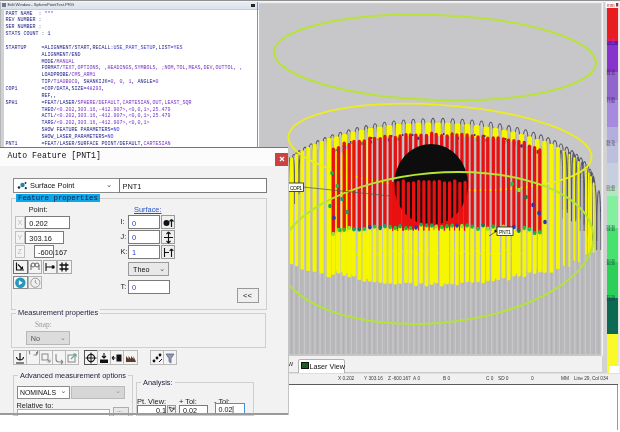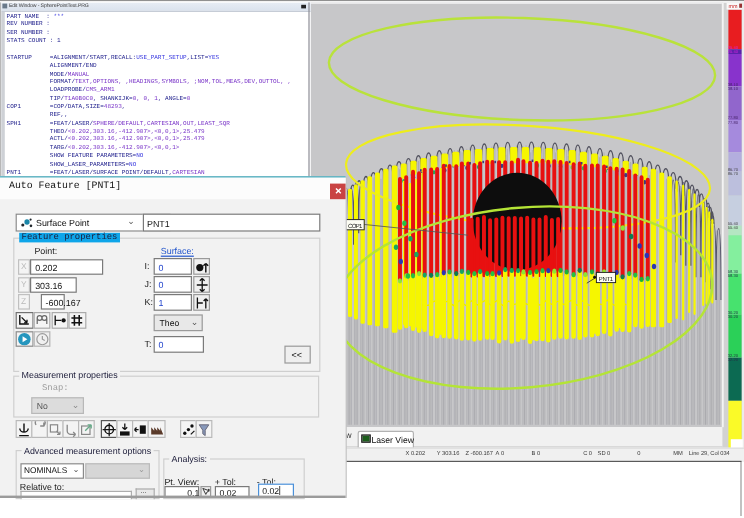--- a/index.html
+++ b/index.html
@@ -268,21 +268,21 @@
     <div style="position:absolute;left:118.5px;top:30.0px;width:148px;height:15px;background:#fff;border:1px solid #7a7a7a;box-sizing:border-box">
       <span style="position:absolute;left:3px;top:3.0px;font-size:7.4px;color:#111;font-family:'Liberation Sans',sans-serif">PNT1</span>
     </div>
     <div style="position:absolute;left:11px;top:50.5px;width:254px;height:110px;border:1px solid #cfcfcf"></div>
     <span style="position:absolute;left:16px;top:46.0px;font-size:7.4px;color:#1d1d3a;background:#0ea5e9;padding:0 2px;font-family:Liberation Mono, monospace">Feature properties</span>
     <span style="position:absolute;left:28.7px;top:57.5px;font-size:7.4px;color:#1a1a1a;font-family:'Liberation Sans',sans-serif">Point:</span>
     <span style="position:absolute;left:134px;top:57.5px;font-size:7.4px;color:#2255cc;font-family:Liberation Sans, sans-serif"><u>Surface:</u></span>
     <div style="position:absolute;left:14.6px;top:68.5px;width:10.7px;height:13.3px;background:#f4f4f4;border:1px solid #c0c0c0;box-sizing:border-box">
       <span style="position:absolute;left:2px;top:2.2px;font-size:7px;color:#b9b9b9;font-family:'Liberation Sans',sans-serif">X</span>
     </div>
-    <div style="position:absolute;left:25.3px;top:68.5px;width:61px;height:13.3px;background:#fff;border:1px solid #7a7a7a;box-sizing:border-box">
+    <div style="position:absolute;left:25.3px;top:68.5px;width:45px;height:13.3px;background:#fff;border:1px solid #7a7a7a;box-sizing:border-box">
       <span style="position:absolute;left:3px;top:2.2px;font-size:7.4px;color:#111;font-family:'Liberation Sans',sans-serif">0.202</span>
     </div>
     <div style="position:absolute;left:14.6px;top:83.1px;width:10.7px;height:13.3px;background:#f4f4f4;border:1px solid #c0c0c0;box-sizing:border-box">
       <span style="position:absolute;left:2px;top:2.2px;font-size:7px;color:#b9b9b9;font-family:'Liberation Sans',sans-serif">Y</span>
     </div>
     <div style="position:absolute;left:25.3px;top:83.1px;width:38.7px;height:13.3px;background:#fff;border:1px solid #7a7a7a;box-sizing:border-box">
       <span style="position:absolute;left:3px;top:2.2px;font-size:7.4px;color:#111;font-family:'Liberation Sans',sans-serif">303.16</span>
     </div>
     <div style="position:absolute;left:14.6px;top:97.69999999999999px;width:10.7px;height:13.3px;background:#f4f4f4;border:1px solid #c0c0c0;box-sizing:border-box">
       <span style="position:absolute;left:2px;top:2.2px;font-size:7px;color:#b9b9b9;font-family:'Liberation Sans',sans-serif">Z</span>
@@ -342,21 +342,21 @@
     <div style="position:absolute;left:27.9px;top:128.3px;width:14.6px;height:13.5px;background:#f0f0f0;border:1px solid #b5b5b5;box-sizing:border-box">
 <svg width="12.6" height="11.5" viewBox="0 0 12.6 11.5">
         <circle cx="6.3" cy="5.7" r="4.6" fill="none" stroke="#9a9a9a" stroke-width="1"></circle>
         <path d="M6.3 3v2.7l2 1" stroke="#9a9a9a" stroke-width="1" fill="none"></path>
       </svg></div>
     <div style="position:absolute;left:237px;top:140.5px;width:21.6px;height:14.5px;background:#efefef;border:1px solid #9a9a9a;box-sizing:border-box">
 <span style="position:absolute;left:5px;top:2px;font-size:7.5px;color:#111;font-family:'Liberation Sans',sans-serif">&lt;&lt;</span>
     </div>
     <div style="position:absolute;left:11px;top:165.2px;width:253px;height:33px;border:1px solid #cfcfcf"></div>
     <span style="position:absolute;left:16px;top:160.7px;font-size:7.4px;color:#1d1d3a;background:#f2f2f2;padding:0 2px;font-family:'Liberation Sans',sans-serif">Measurement properties</span>
-    <span style="position:absolute;left:35px;top:172.0px;font-size:7.4px;color:#9c9c9c;font-family:Liberation Mono, monospace">Snap:</span>
+    <span style="position:absolute;left:35px;top:172.0px;font-size:7.4px;color:#9c9c9c;font-family:Liberation Serif, serif">Snap:</span>
     <div style="position:absolute;left:25.7px;top:183.0px;width:44.5px;height:14px;background:#dcdcdc;border:1px solid #b8b8b8;box-sizing:border-box">
 <span style="position:absolute;left:4px;top:2.2px;font-size:7.2px;color:#555;font-family:'Liberation Sans',sans-serif">No</span>
 <span style="position:absolute;left:33px;top:1px;font-size:7.5px;color:#888;font-family:'Liberation Sans',sans-serif">⌄</span>
     </div>
     <div style="position:absolute;left:13px;top:202.0px;width:14.2px;height:15.5px;background:#f4f4f4;border:1px solid #b9b9b9;box-sizing:border-box;text-align:center"><svg width="12" height="14" viewBox="0 0 12 14">
         <path d="M6 2v7M6 9c-2 0-3.5-1.5-3.5-3M6 9c2 0 3.5-1.5 3.5-3M2 12h8" stroke="#111" stroke-width="1.2" fill="none"></path>
       </svg></div>
     <div style="position:absolute;left:26px;top:202.0px;width:14.2px;height:15.5px;background:#f4f4f4;border:1px solid #b9b9b9;box-sizing:border-box;text-align:center"><svg width="12" height="14" viewBox="0 0 12 14">
         <path d="M9.5 4A4 4 0 103 3.2M9.5 1v3h-3" stroke="#888" stroke-width="1.1" fill="none"></path>
       </svg></div>

